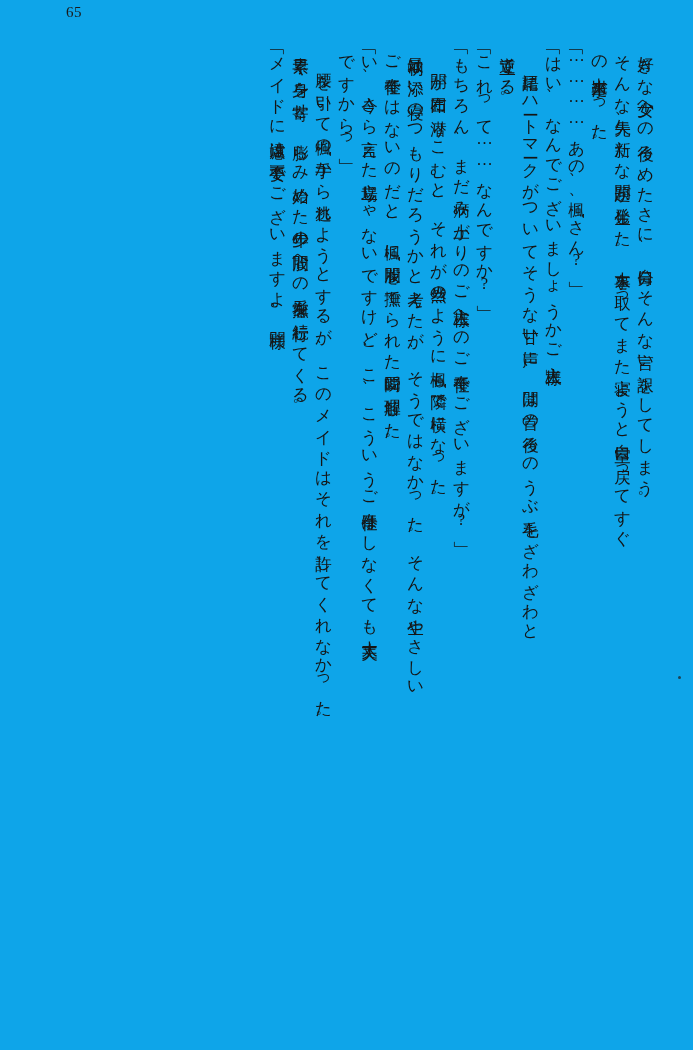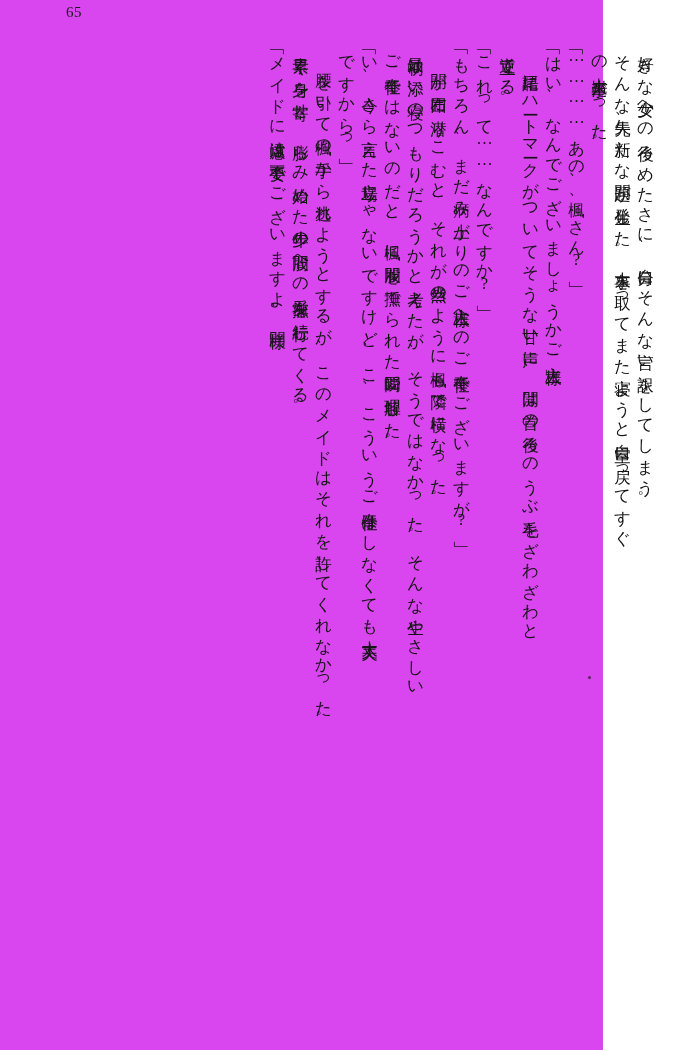--- a/index.html
+++ b/index.html
@@ -12,23 +12,23 @@
     height: 1050px;
     position: relative;
     font-family: "Liberation Serif", "DejaVu Serif", serif;
     color: #111111;
     overflow: hidden;
   }
 
   .page {
     position: absolute;
     left: 0; top: 0;
-    width: 603px;
+    width: 693px;
     height: 1050px;
-    background: #d946ef;
+    background: #0ea5e9;
   }
 
   
   .page-number {
     position: absolute;
     left: 66px;
     top: 4px;
     font-size: 15px;
     letter-spacing: 0.5px;
     color: #1a1a1a;

